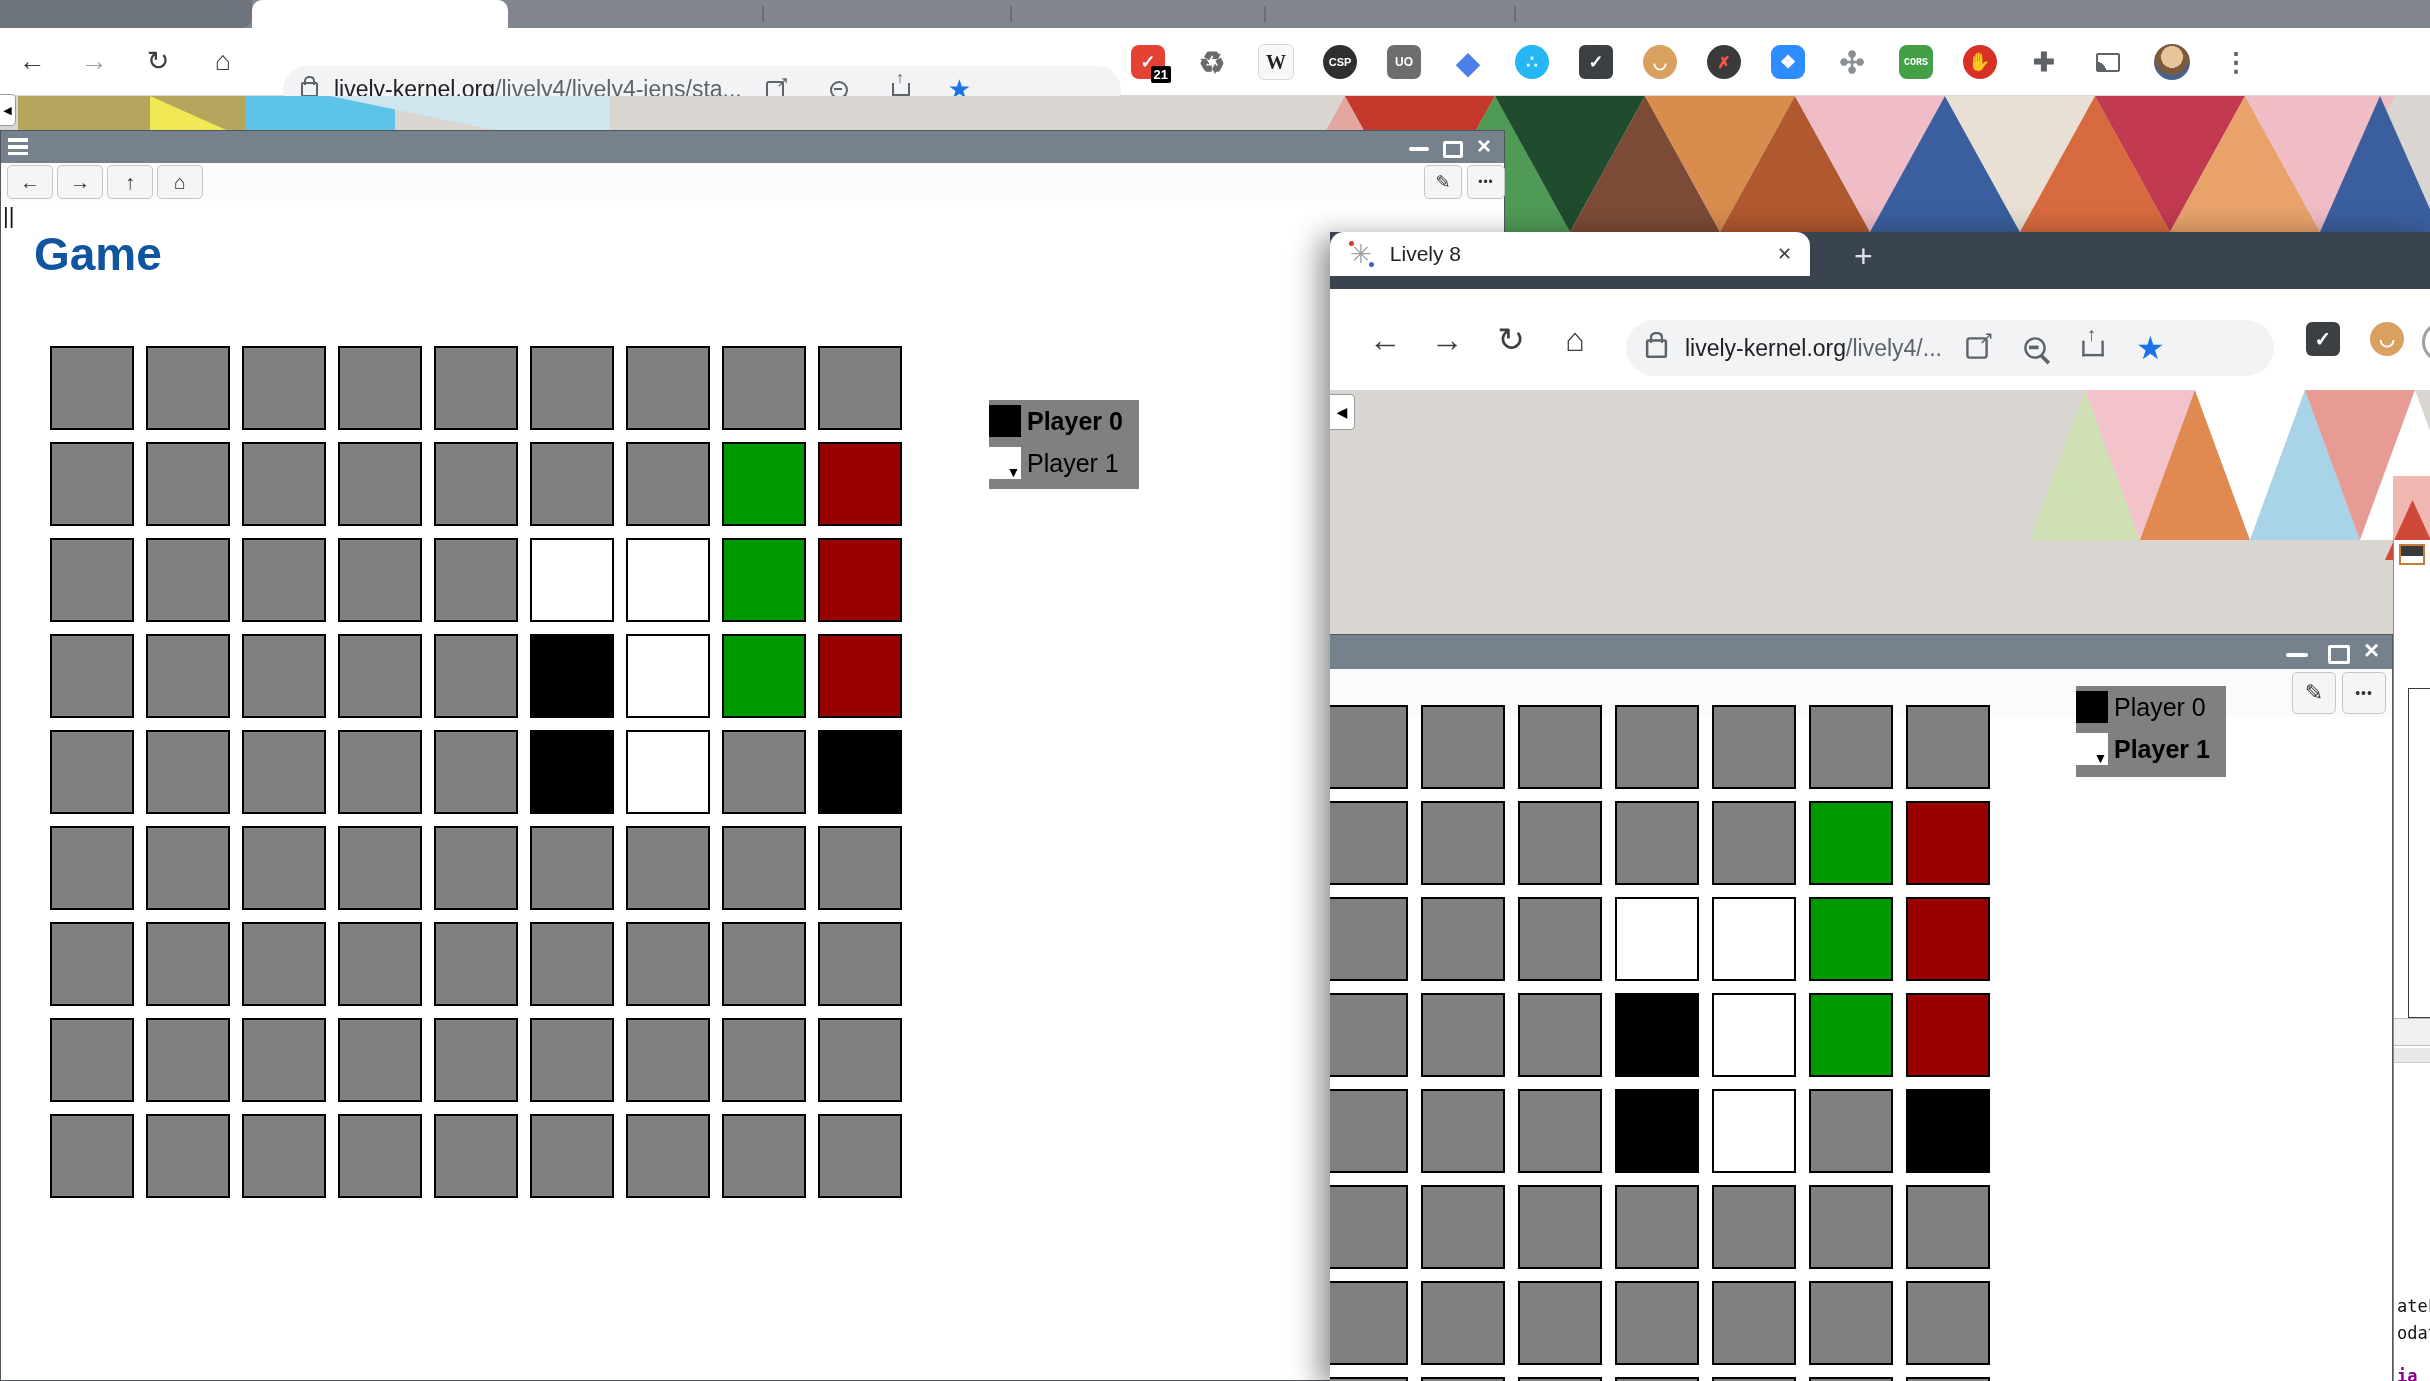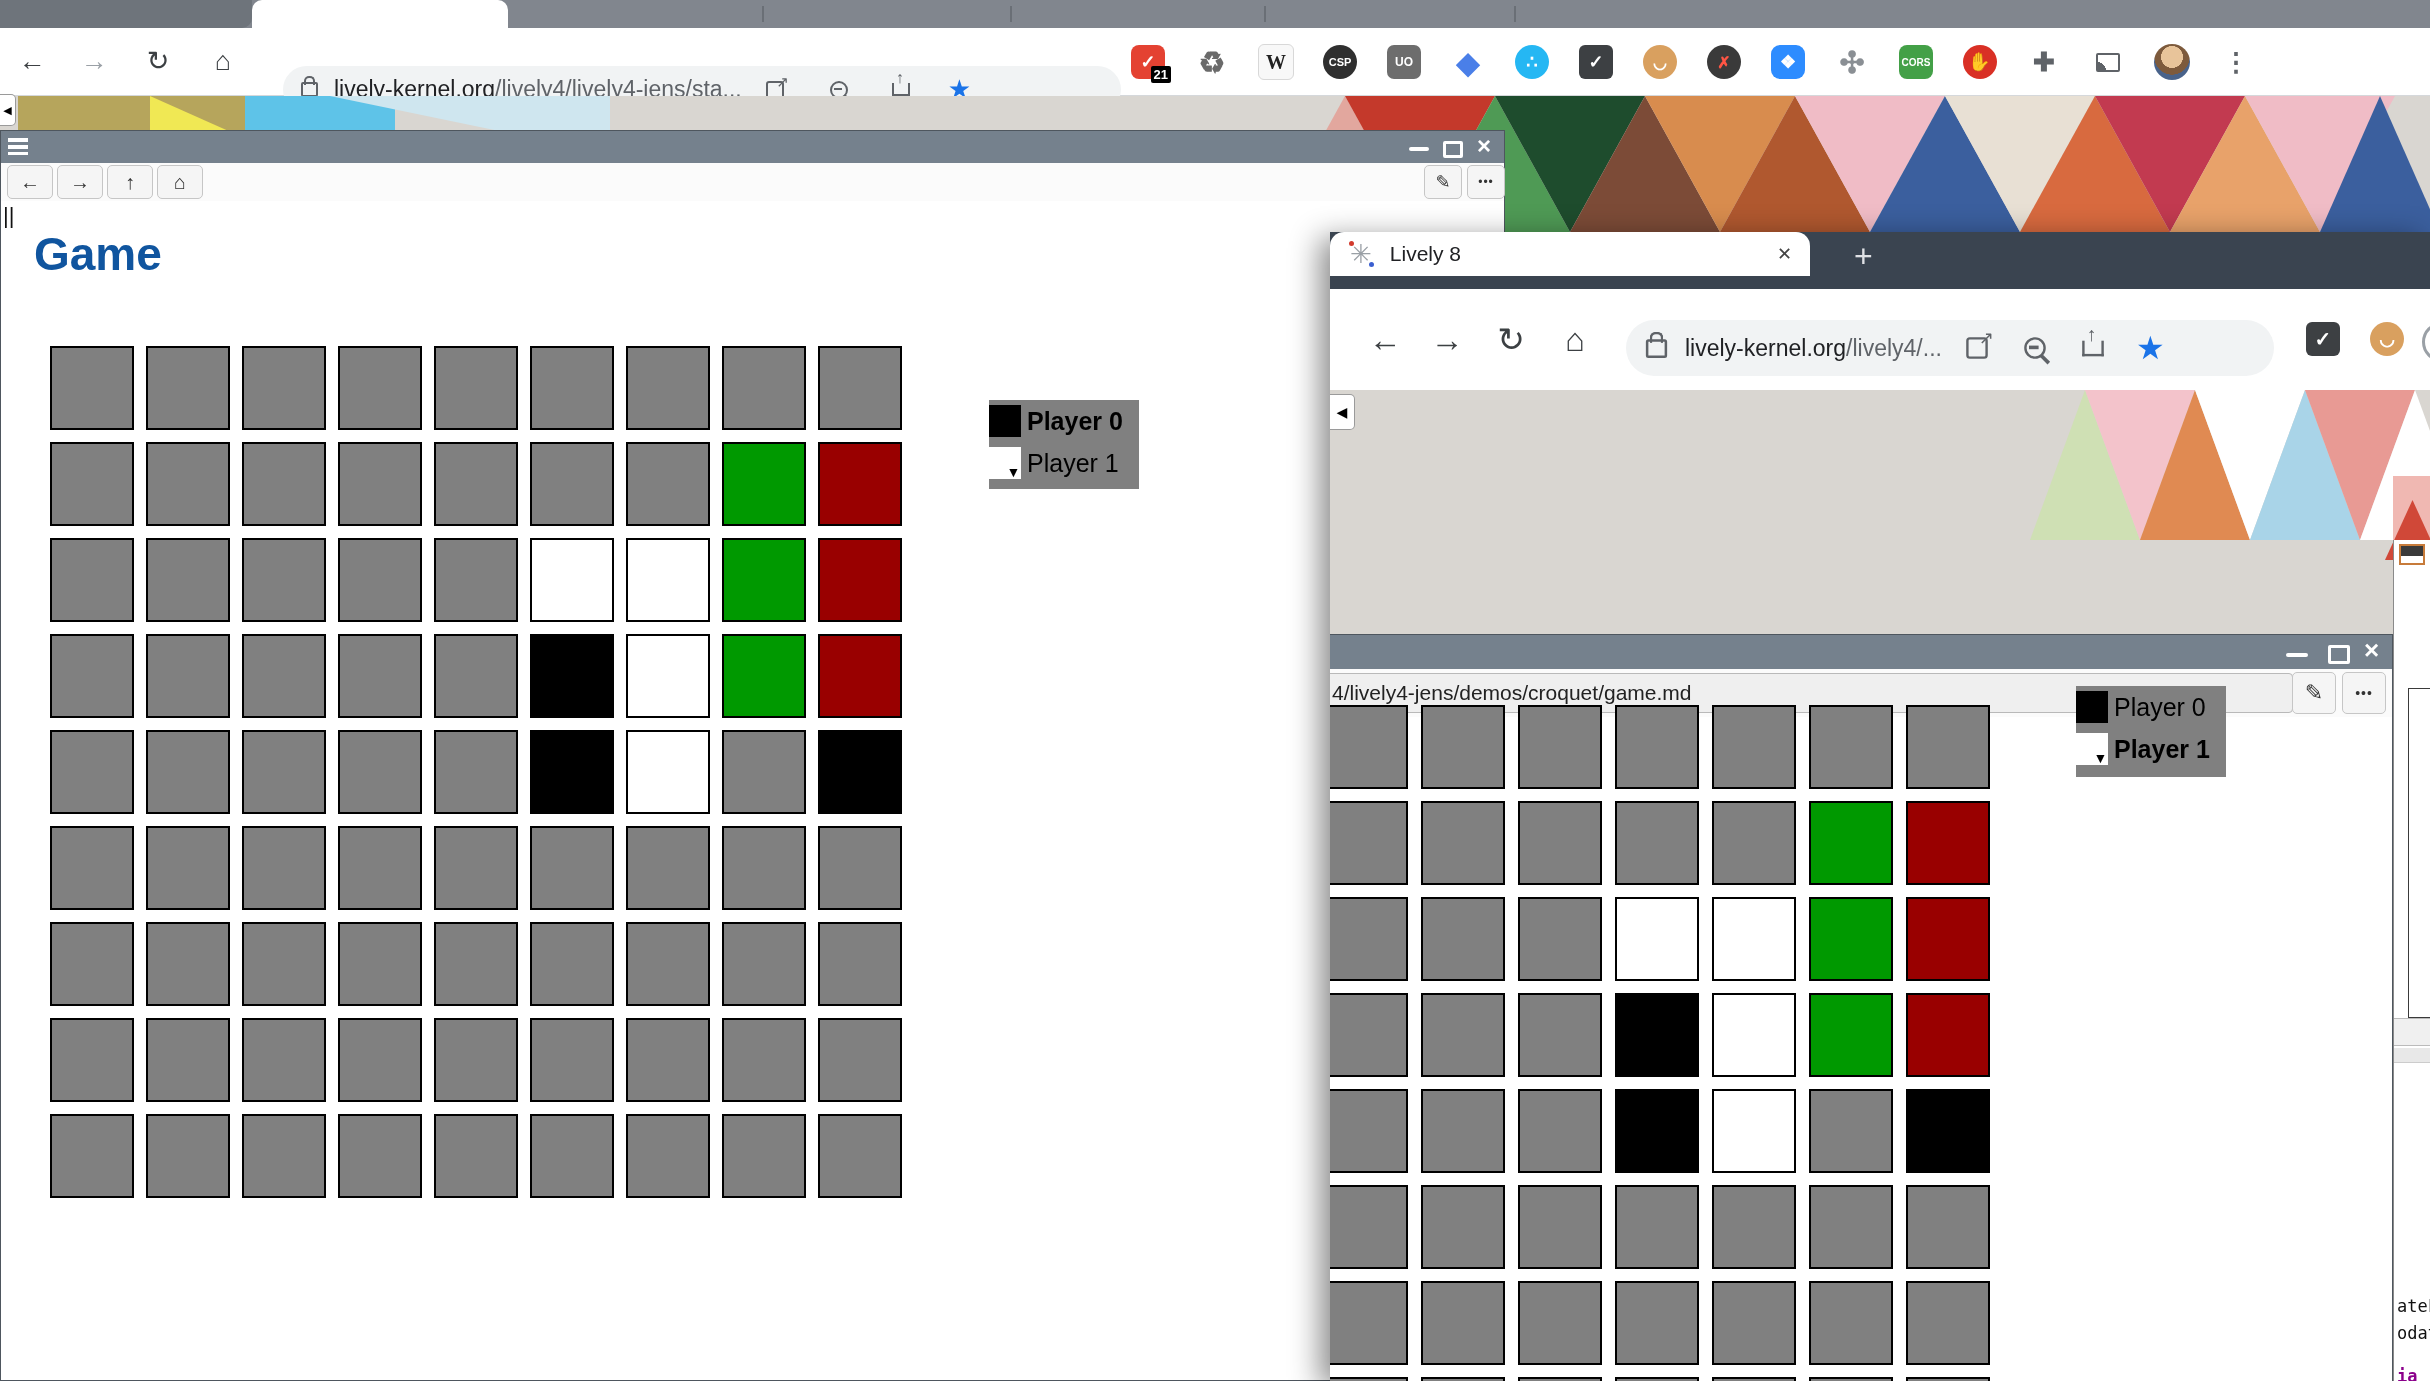--- a/index.html
+++ b/index.html
@@ -144,21 +144,21 @@
       </div>
       <div class="extwrap" style="left: 576px; top: 14px;">
         <div class="ext" style="background: rgb(58, 58, 58); color: rgb(255, 85, 68); border-radius: 17px; font-size: 16px;">✗</div>
       </div>
       <div class="extwrap" style="left: 640px; top: 14px;">
         <div class="ext" style="background: rgb(45, 140, 255); color: rgb(255, 255, 255); border-radius: 9px; font-size: 18px;">❖</div>
       </div>
       <div class="extwrap" style="left: 704px; top: 14px;">
         <div class="ext" style="background: transparent; color: rgb(138, 143, 148); border-radius: 0px; font-size: 30px;">✣</div>
       </div>
-      <div class="extwrap" style="left: 768px; top: 14px;">
+      <div class="extwrap" style="left: 768px; top: 14px; font-family: Liberation Mono, monospace;">
         <div class="ext" style="background: rgb(67, 160, 71); color: rgb(255, 255, 255); border-radius: 8px; font-size: 10px;">CORS</div>
       </div>
       <div class="extwrap" style="left: 832px; top: 14px;">
         <div class="ext" style="background: rgb(217, 48, 37); color: rgb(255, 255, 255); border-radius: 17px; font-size: 18px;">✋</div>
       </div>
       <div class="extwrap" style="left: 896px; top: 14px;">
         <div class="ext" style="background: transparent; color: rgb(95, 99, 104); border-radius: 0px; font-size: 26px;">✚</div>
       </div>
       <div class="extwrap" style="left: 960px; top: 14px;">
         <span class="css-cast"></span>
@@ -360,21 +360,20 @@
       </div>
     <div class="back-marker" style="left:0;top:4px;width:24px;height:34px;font-size:14px">◀</div>
 
     <div class="abs lv-win" style="left:-12px;top:244px;width:1075px;height:760px">
       <div class="lv-titlebar" style="height:34px">
         <div class="lv-ctl-min" style="left:967px;top:18px;width:22px"></div>
         <div class="lv-ctl-max" style="left:1009px;top:10px;width:16px;height:13px"></div>
         <div class="lv-ctl-close" style="left:1045px;top:5px;font-size:26px">×</div>
       </div>
       <div class="lv-toolbar" style="top:34px;height:48px">
-        <div class="lv-url" style="left:4px;top:4px;width:960px;height:38px;font-size:21px;padding-left:8px">4/lively4-jens/demos/croquet/game.md</div>
         <div class="lv-btn" style="left:973px;top:3px;width:42px;height:40px;font-size:22px">✎</div>
         <div class="lv-btn" style="left:1023px;top:3px;width:42px;height:40px;font-size:14px;letter-spacing:1px">•••</div>
       </div>
       <div class="red-ind" style="left:1031px;top:85px;width:14px;height:15px"></div>
       <div class="abs" style="left:0;top:82px;width:1073px;height:676px;background:#fff"></div>
     </div>
 
     <div class="abs" id="grid2">
         <div class="cell" style="left: -6px; top: 315px; background: rgb(128, 128, 128);"></div>
         <div class="cell" style="left: 91px; top: 315px; background: rgb(128, 128, 128);"></div>

